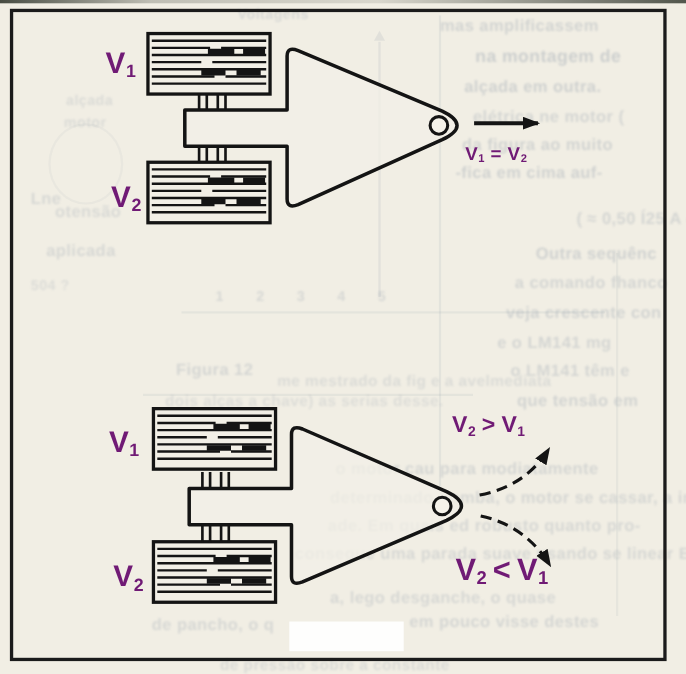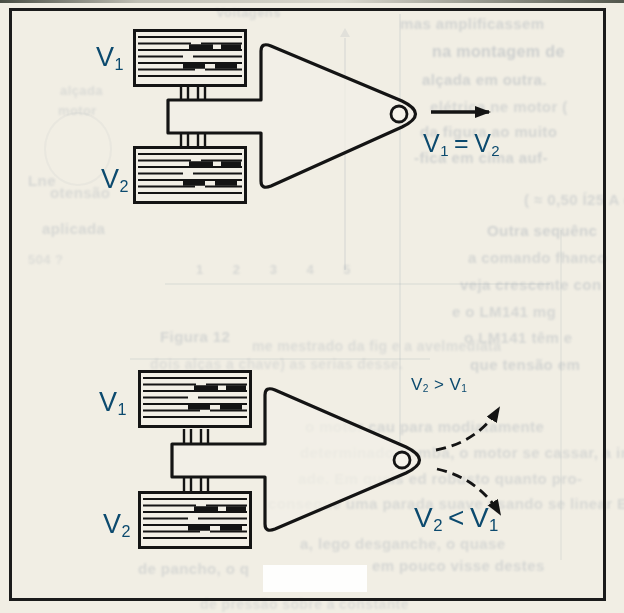--- a/index.html
+++ b/index.html
@@ -24,21 +24,21 @@
   }
   .ghline{position:absolute;background:#8d99a8;z-index:1;}
   .ghcircle{position:absolute;border:2px solid #8d99a8;border-radius:50%;z-index:1;}
   .gharrow{
     position:absolute;width:0;height:0;z-index:1;opacity:.16;
     border-left:5px solid transparent;border-right:5px solid transparent;
     border-bottom:9px solid #8d99a8;
   }
   svg.diagram{position:absolute;left:0;top:0;z-index:2;}
   .vl{
-    position:absolute;color:#0c4a6e;font-weight:400;z-index:3;
+    position:absolute;color:#701a75;font-weight:700;z-index:3;
     letter-spacing:.5px;line-height:1;
   }
   .vl .s{font-size:.6em;vertical-align:-0.24em;}
   .vl .op{margin:0 5px;}
 </style>
 </head>
 <body>
 
 <div class="page">
 
@@ -120,23 +120,23 @@
       <path d="M437 469 Q478 478 500 514" stroke="#141414" stroke-width="2.8" fill="none" stroke-dasharray="10 6" marker-end="url(#ah)"></path>
     </g>
 
     <rect x="263" y="565" width="104" height="27" fill="#ffffff" opacity="0.92"></rect>
   </svg>
 
   <div class="vl" style="left:96px;top:44px;font-size:27px"><span>V</span><span class="s">1</span></div>
 
   <div class="vl" style="left:101px;top:166px;font-size:27px"><span>V</span><span class="s">2</span></div>
 
-  <div class="vl" style="left:423px;top:131px;font-size:25px"><span>V</span><span class="s">1</span><span class="op">=</span><span>V</span><span class="s">2</span></div>
+  <div class="vl" style="left:423px;top:131px;font-size:17px"><span>V</span><span class="s">1</span><span class="op">=</span><span>V</span><span class="s">2</span></div>
 
   <div class="vl" style="left:99px;top:389px;font-size:27px"><span>V</span><span class="s">1</span></div>
 
   <div class="vl" style="left:103px;top:511px;font-size:27px"><span>V</span><span class="s">2</span></div>
 
-  <div class="vl" style="left:411px;top:376px;font-size:17px"><span>V</span><span class="s">2</span><span class="op">&gt;</span><span>V</span><span class="s">1</span></div>
+  <div class="vl" style="left:411px;top:376px;font-size:21px"><span>V</span><span class="s">2</span><span class="op">&gt;</span><span>V</span><span class="s">1</span></div>
 
   <div class="vl" style="left:414px;top:504px;font-size:28px"><span>V</span><span class="s">2</span><span class="op">&lt;</span><span>V</span><span class="s">1</span></div>
 
 </div>
 
 </body></html>

